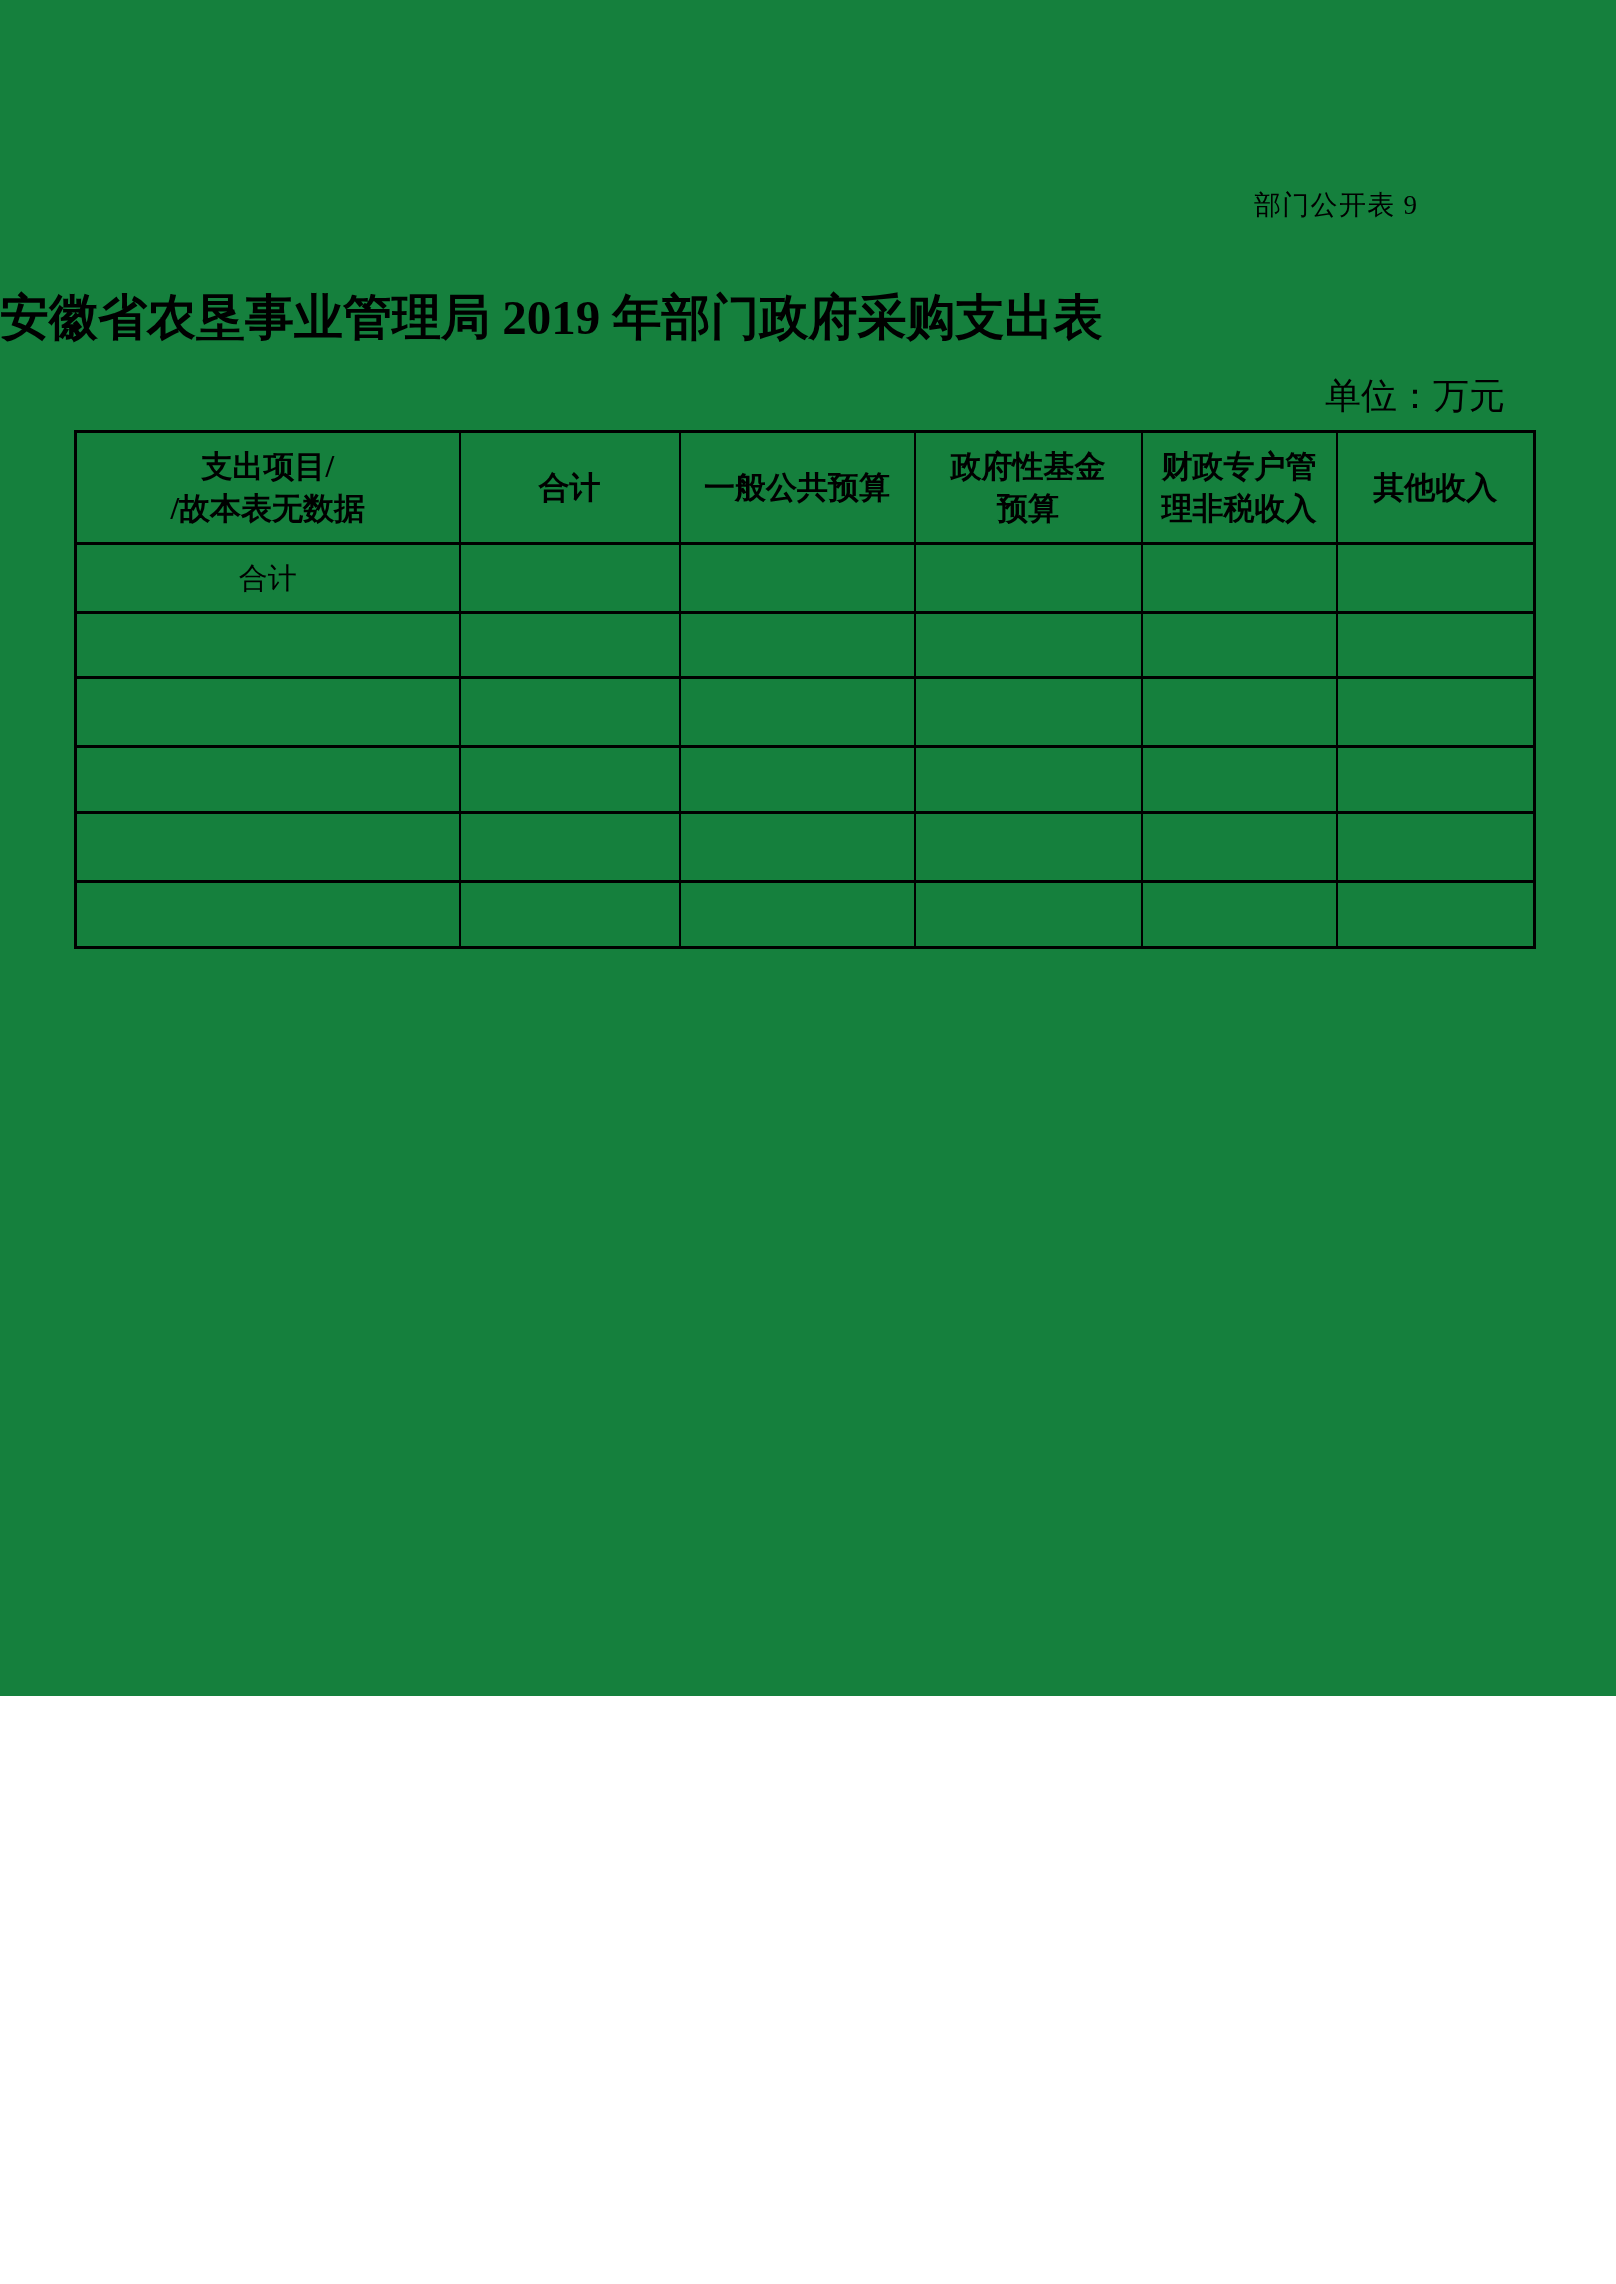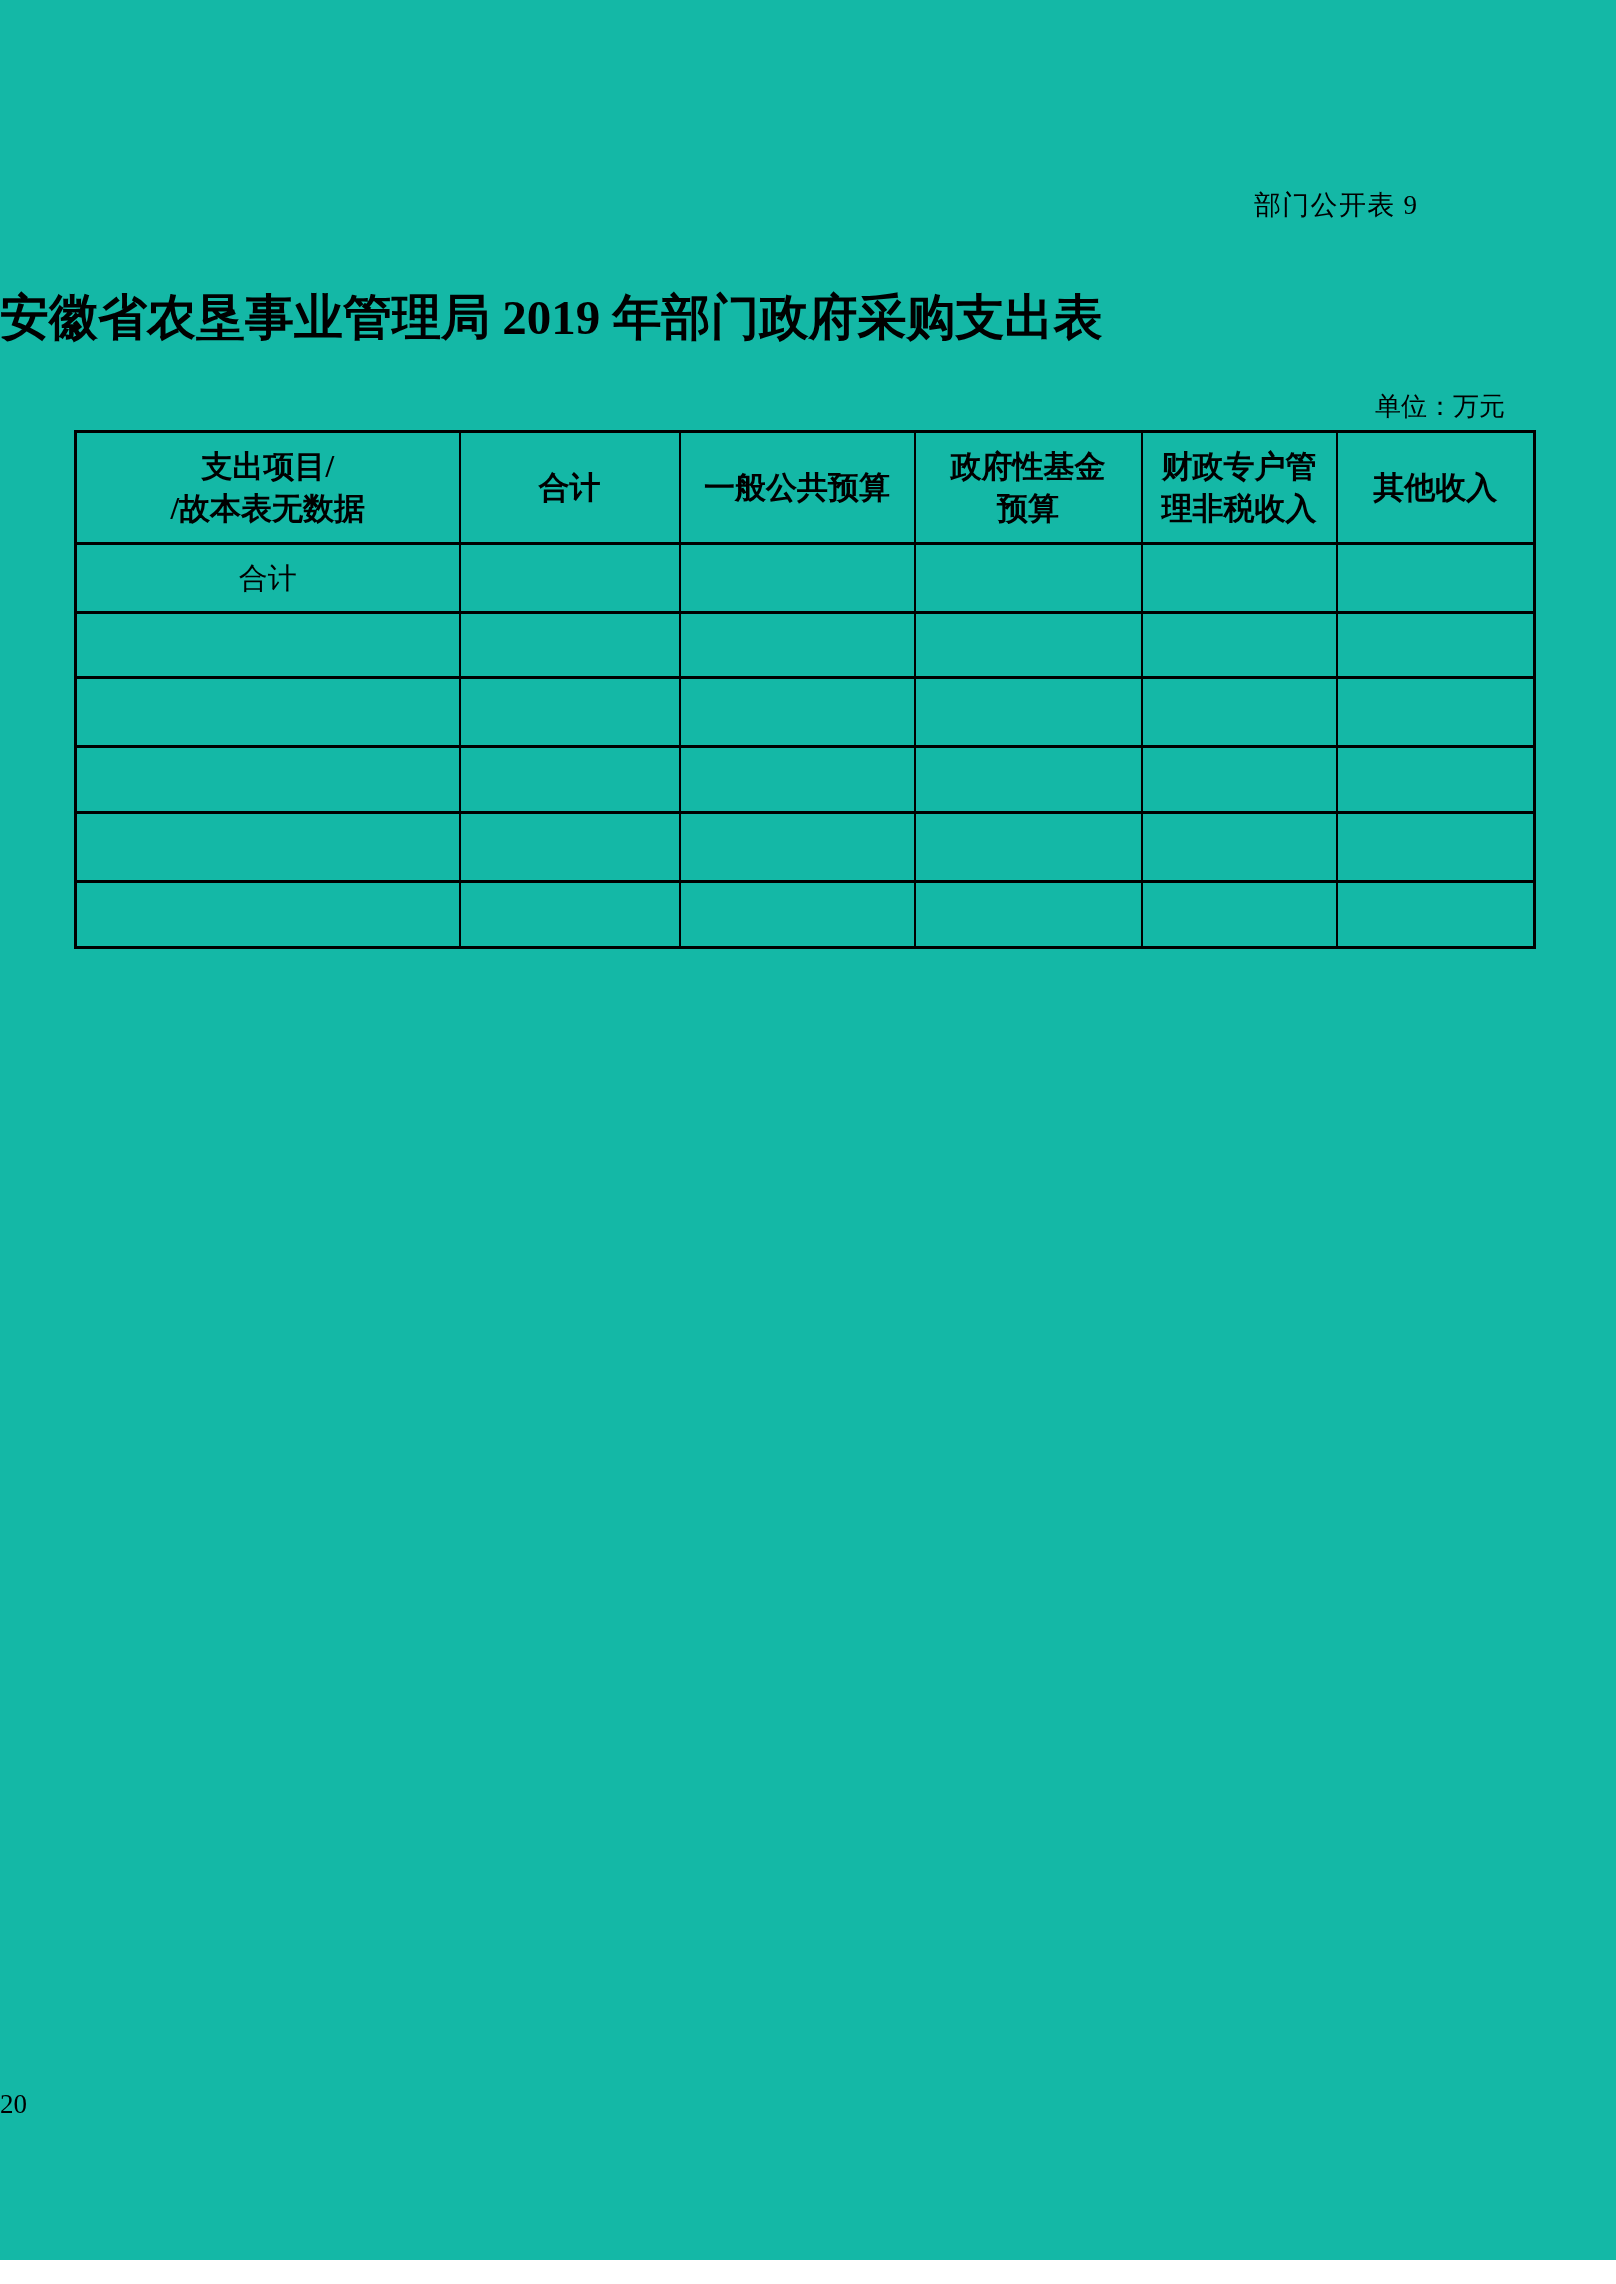--- a/index.html
+++ b/index.html
@@ -3,22 +3,22 @@
 <meta charset="utf-8">
 <style>
   html, body {
     margin: 0;
     padding: 0;
     background: #ffffff;
   }
   .page {
     position: relative;
     width: 1616px;
-    height: 2260px;
-    background: #14b8a6;
+    height: 1696px;
+    background: #15803d;
     color: #000000;
     font-family: "Liberation Serif", "DejaVu Serif", serif;
     overflow: hidden;
   }
   .corner-label {
     position: absolute;
     left: 1254px;
     top: 192px;
     font-size: 27px;
     line-height: 1;
@@ -31,22 +31,22 @@
     top: 291px;
     width: 100%;
     font-size: 49px;
     font-weight: 700;
     line-height: 1.1;
     white-space: nowrap;
   }
   .unit-label {
     position: absolute;
     right: 111px;
-    top: 394px;
-    font-size: 26px;
+    top: 378px;
+    font-size: 36px;
     line-height: 1;
     white-space: nowrap;
   }
   table.budget-table {
     position: absolute;
     left: 74px;
     top: 430px;
     width: 1459px;
     border-collapse: collapse;
     table-layout: fixed;

